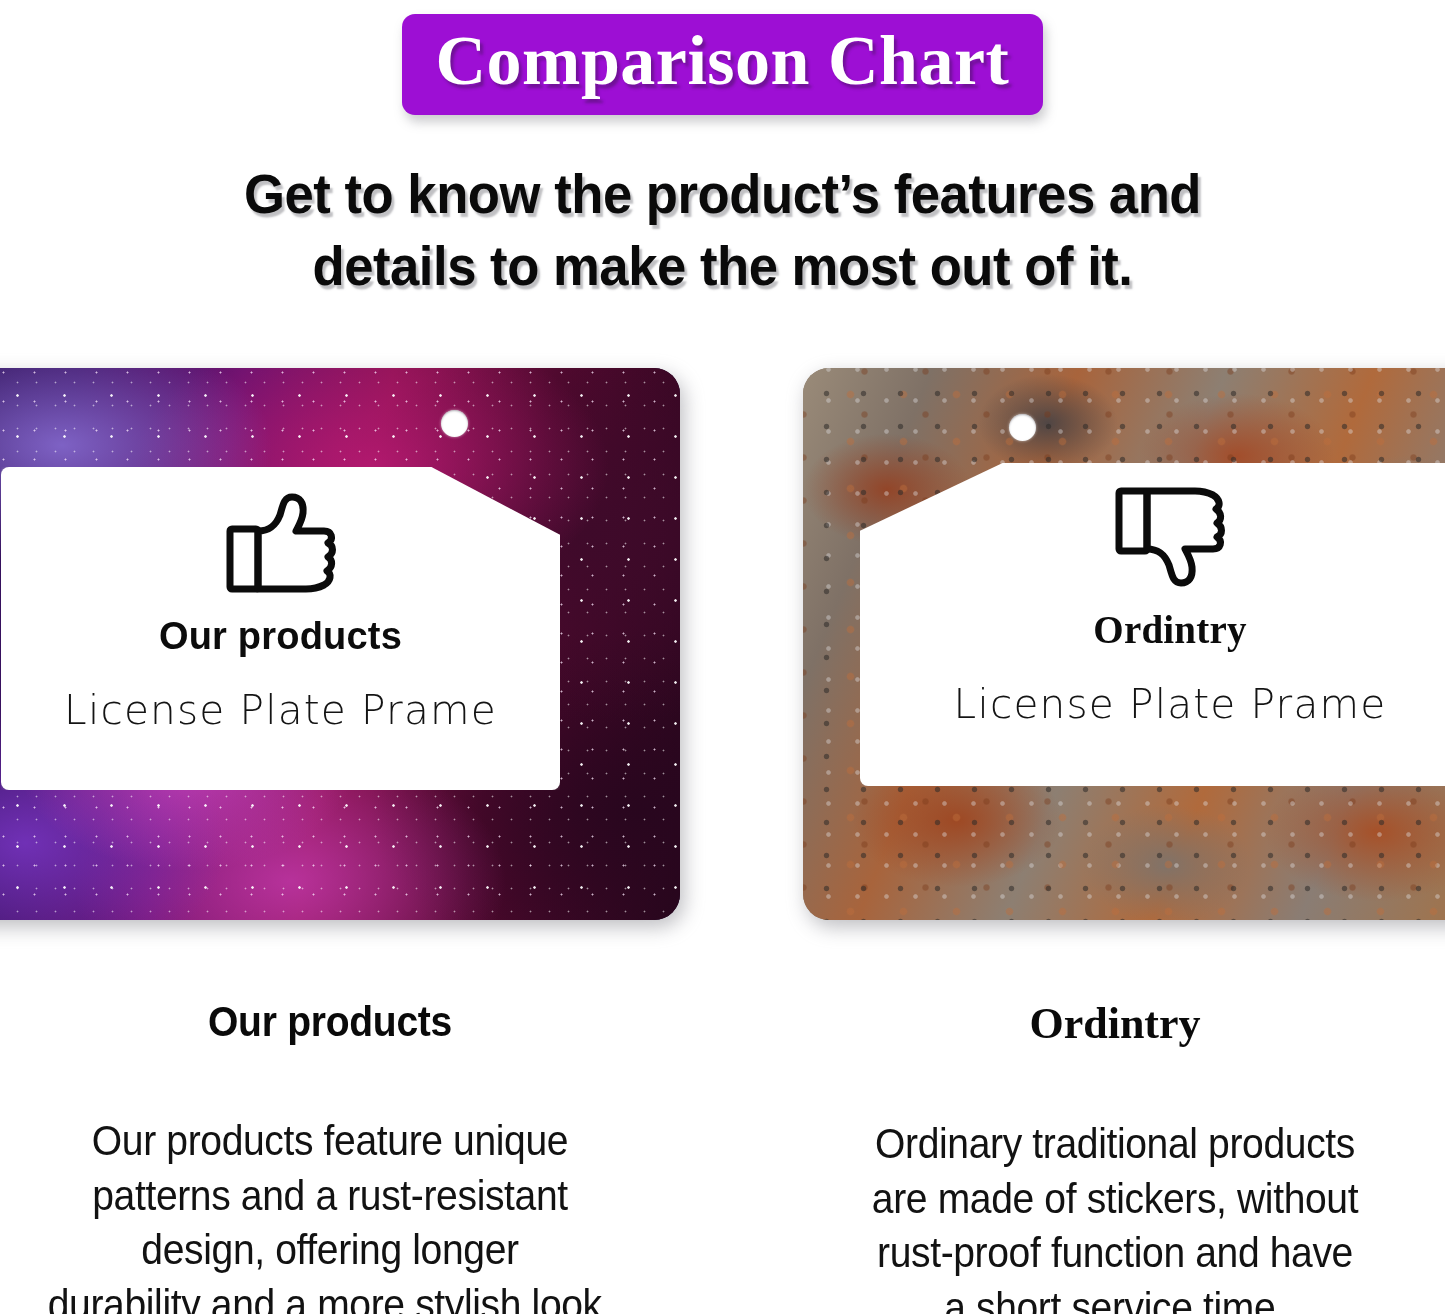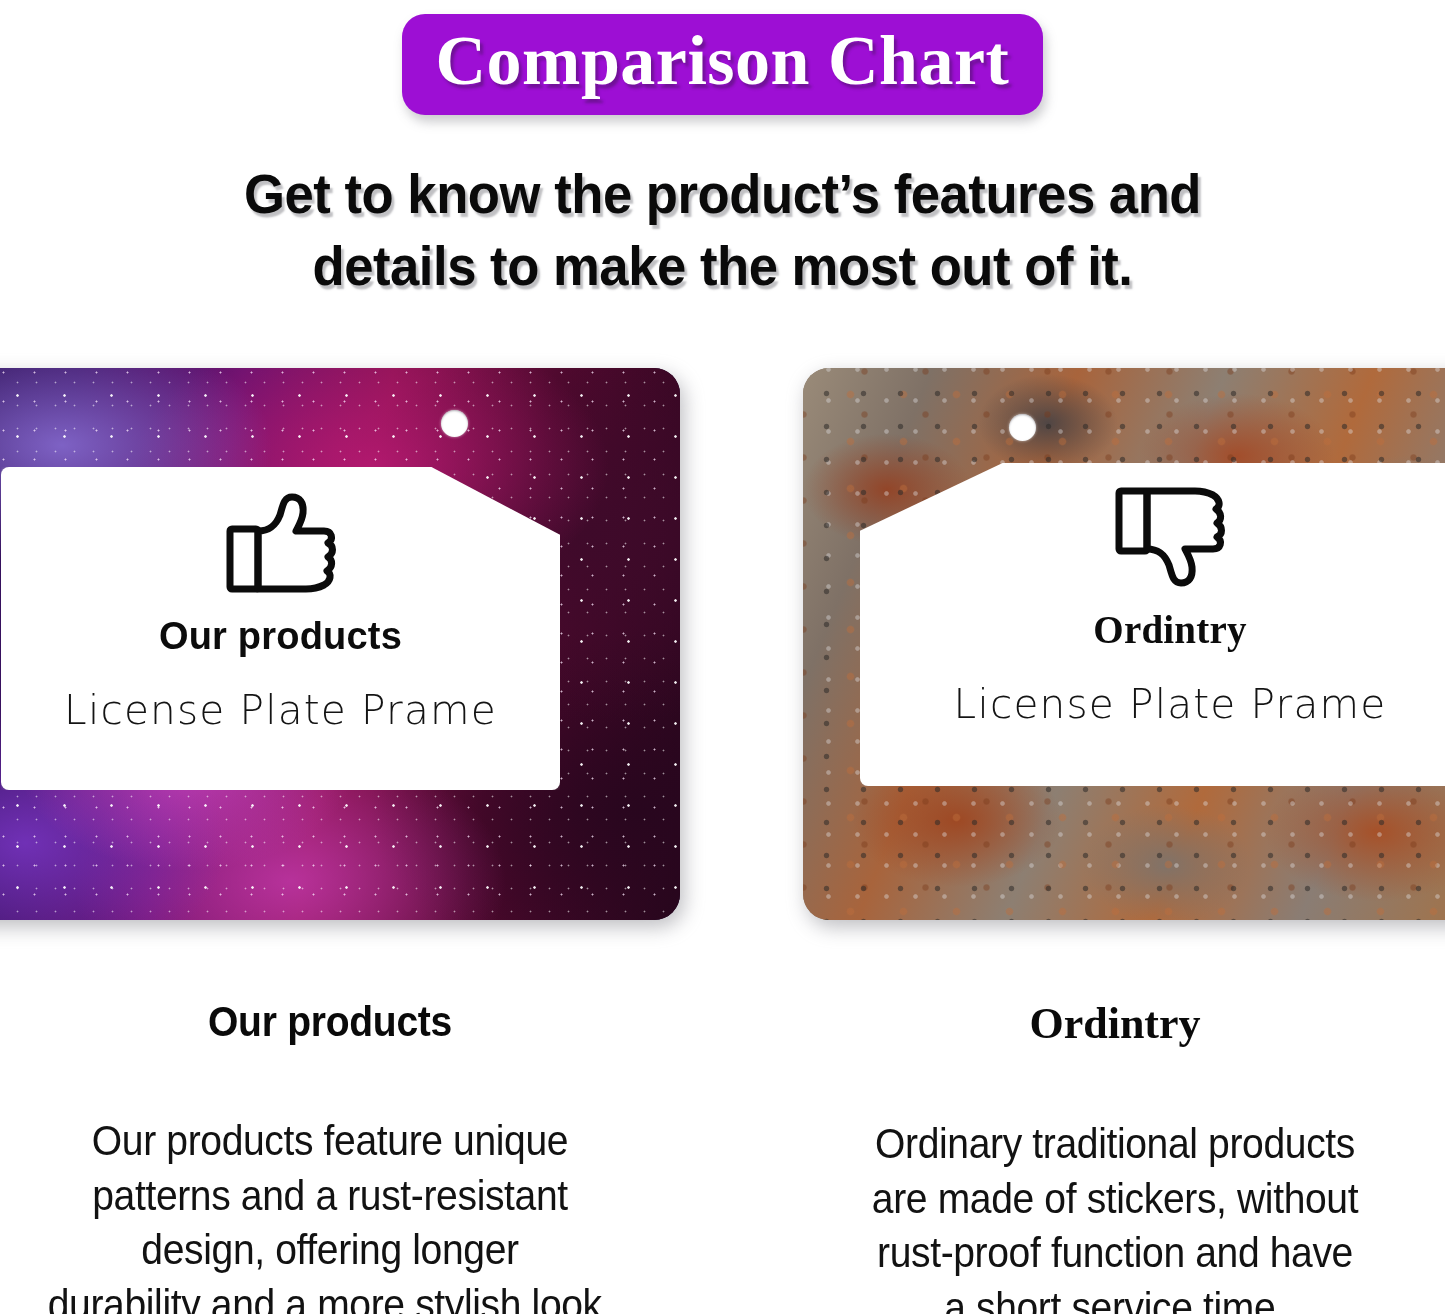--- a/index.html
+++ b/index.html
@@ -20,21 +20,21 @@
   .banner-wrap {
     position: absolute;
     left: 0;
     top: 14px;
     width: 1445px;
     text-align: center;
   }
   .banner {
     display: inline-block;
     background: #9D0FD4;
-    border-radius: 23px;
+    border-radius: 13px;
     padding: 6px 34px 14px 34px;
     box-shadow: 3px 7px 11px rgba(120,120,130,0.38);
   }
   .banner-title {
     font-family: "Liberation Serif", "DejaVu Serif", serif;
     font-weight: bold;
     font-size: 70px;
     line-height: 1.16;
     color: #ffffff;
     letter-spacing: 0.5px;

